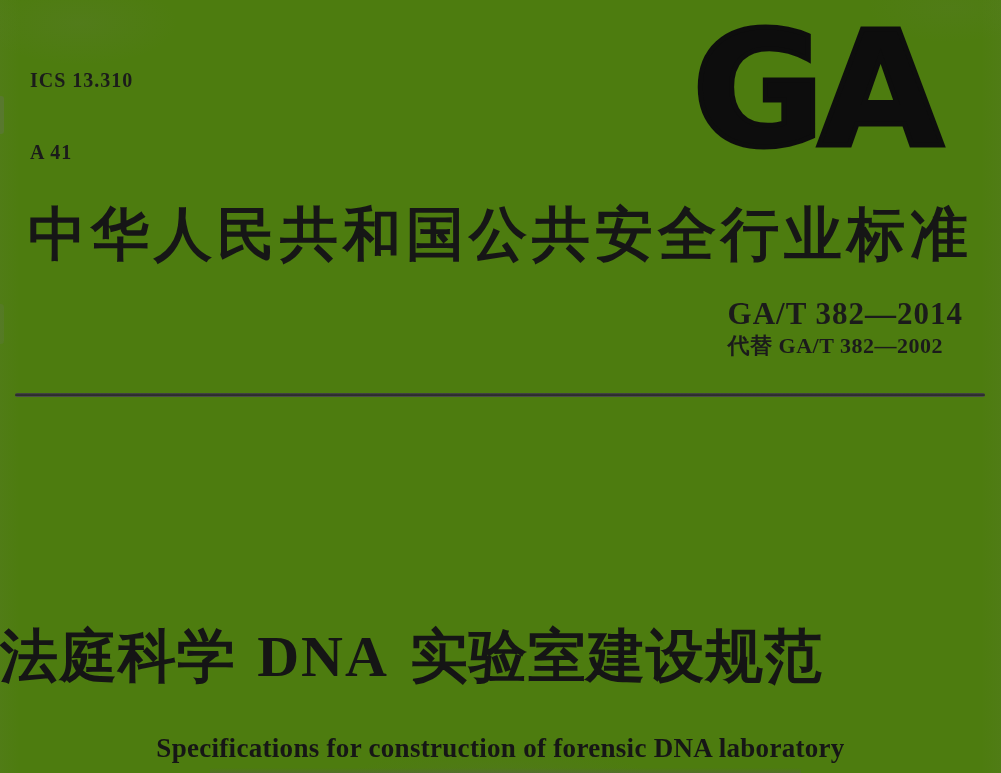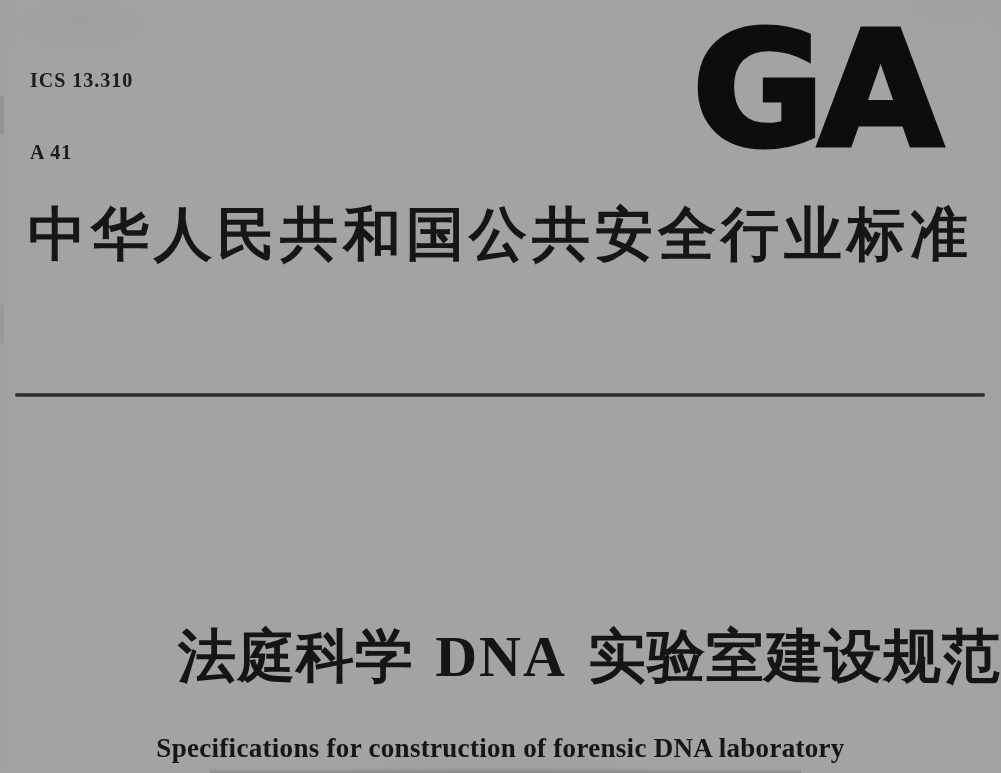--- a/index.html
+++ b/index.html
@@ -4,21 +4,21 @@
 <style>
   html, body {
     margin: 0;
     padding: 0;
     background: #e8e8e8;
   }
   .page {
     position: relative;
     width: 1001px;
     height: 773px;
-    background: #a3a3a3;
+    background: #4d7c0f;
     overflow: hidden;
     font-family: "Liberation Serif", serif;
     color: #1b1b1b;
   }
   
   .page::before {
     content: "";
     position: absolute;
     inset: 0;
     pointer-events: none;
@@ -98,21 +98,21 @@
     height: 4px;
     background: linear-gradient(to bottom, #4a4a4a 0%, #242424 55%, #5a5a5a 100%);
     border-radius: 2px;
   }
 
   .doc-title-cn {
     position: absolute;
     left: 0;
     width: 100%;
     top: 618px;
-    text-align: right;
+    text-align: left;
     font-family: "DejaVu Sans", sans-serif;
     font-weight: 900;
     font-size: 58px;
     letter-spacing: 1px;
     white-space: nowrap;
     color: #151515;
   }
   .doc-title-cn .latin-serif {
     font-family: "Liberation Serif", serif;
     font-weight: bold;
@@ -159,20 +159,24 @@
 
   <div class="codes-block">
     <div>ICS 13.310</div>
     <div>A 41</div>
   </div>
 
   <div class="ga-logo">GA</div>
 
   <div class="header-title">中华人民共和国公共安全行业标准</div>
 
+  <div class="std-number-block">
+    <div class="std-code">GA/T 382—2014</div>
+    <div class="std-supersedes">代替 GA/T 382—2002</div>
+  </div>
 
   <div class="rule"></div>
 
   <div class="doc-title-cn"><span>法庭科学 </span><span class="latin-serif">DNA</span><span> 实验室建设规范</span></div>
 
   <div class="doc-title-en">Specifications for construction of forensic DNA laboratory</div>
 
   <div class="edge-smudge s1"></div>
   <div class="edge-smudge s2"></div>
   <div class="bottom-shadow"></div>

